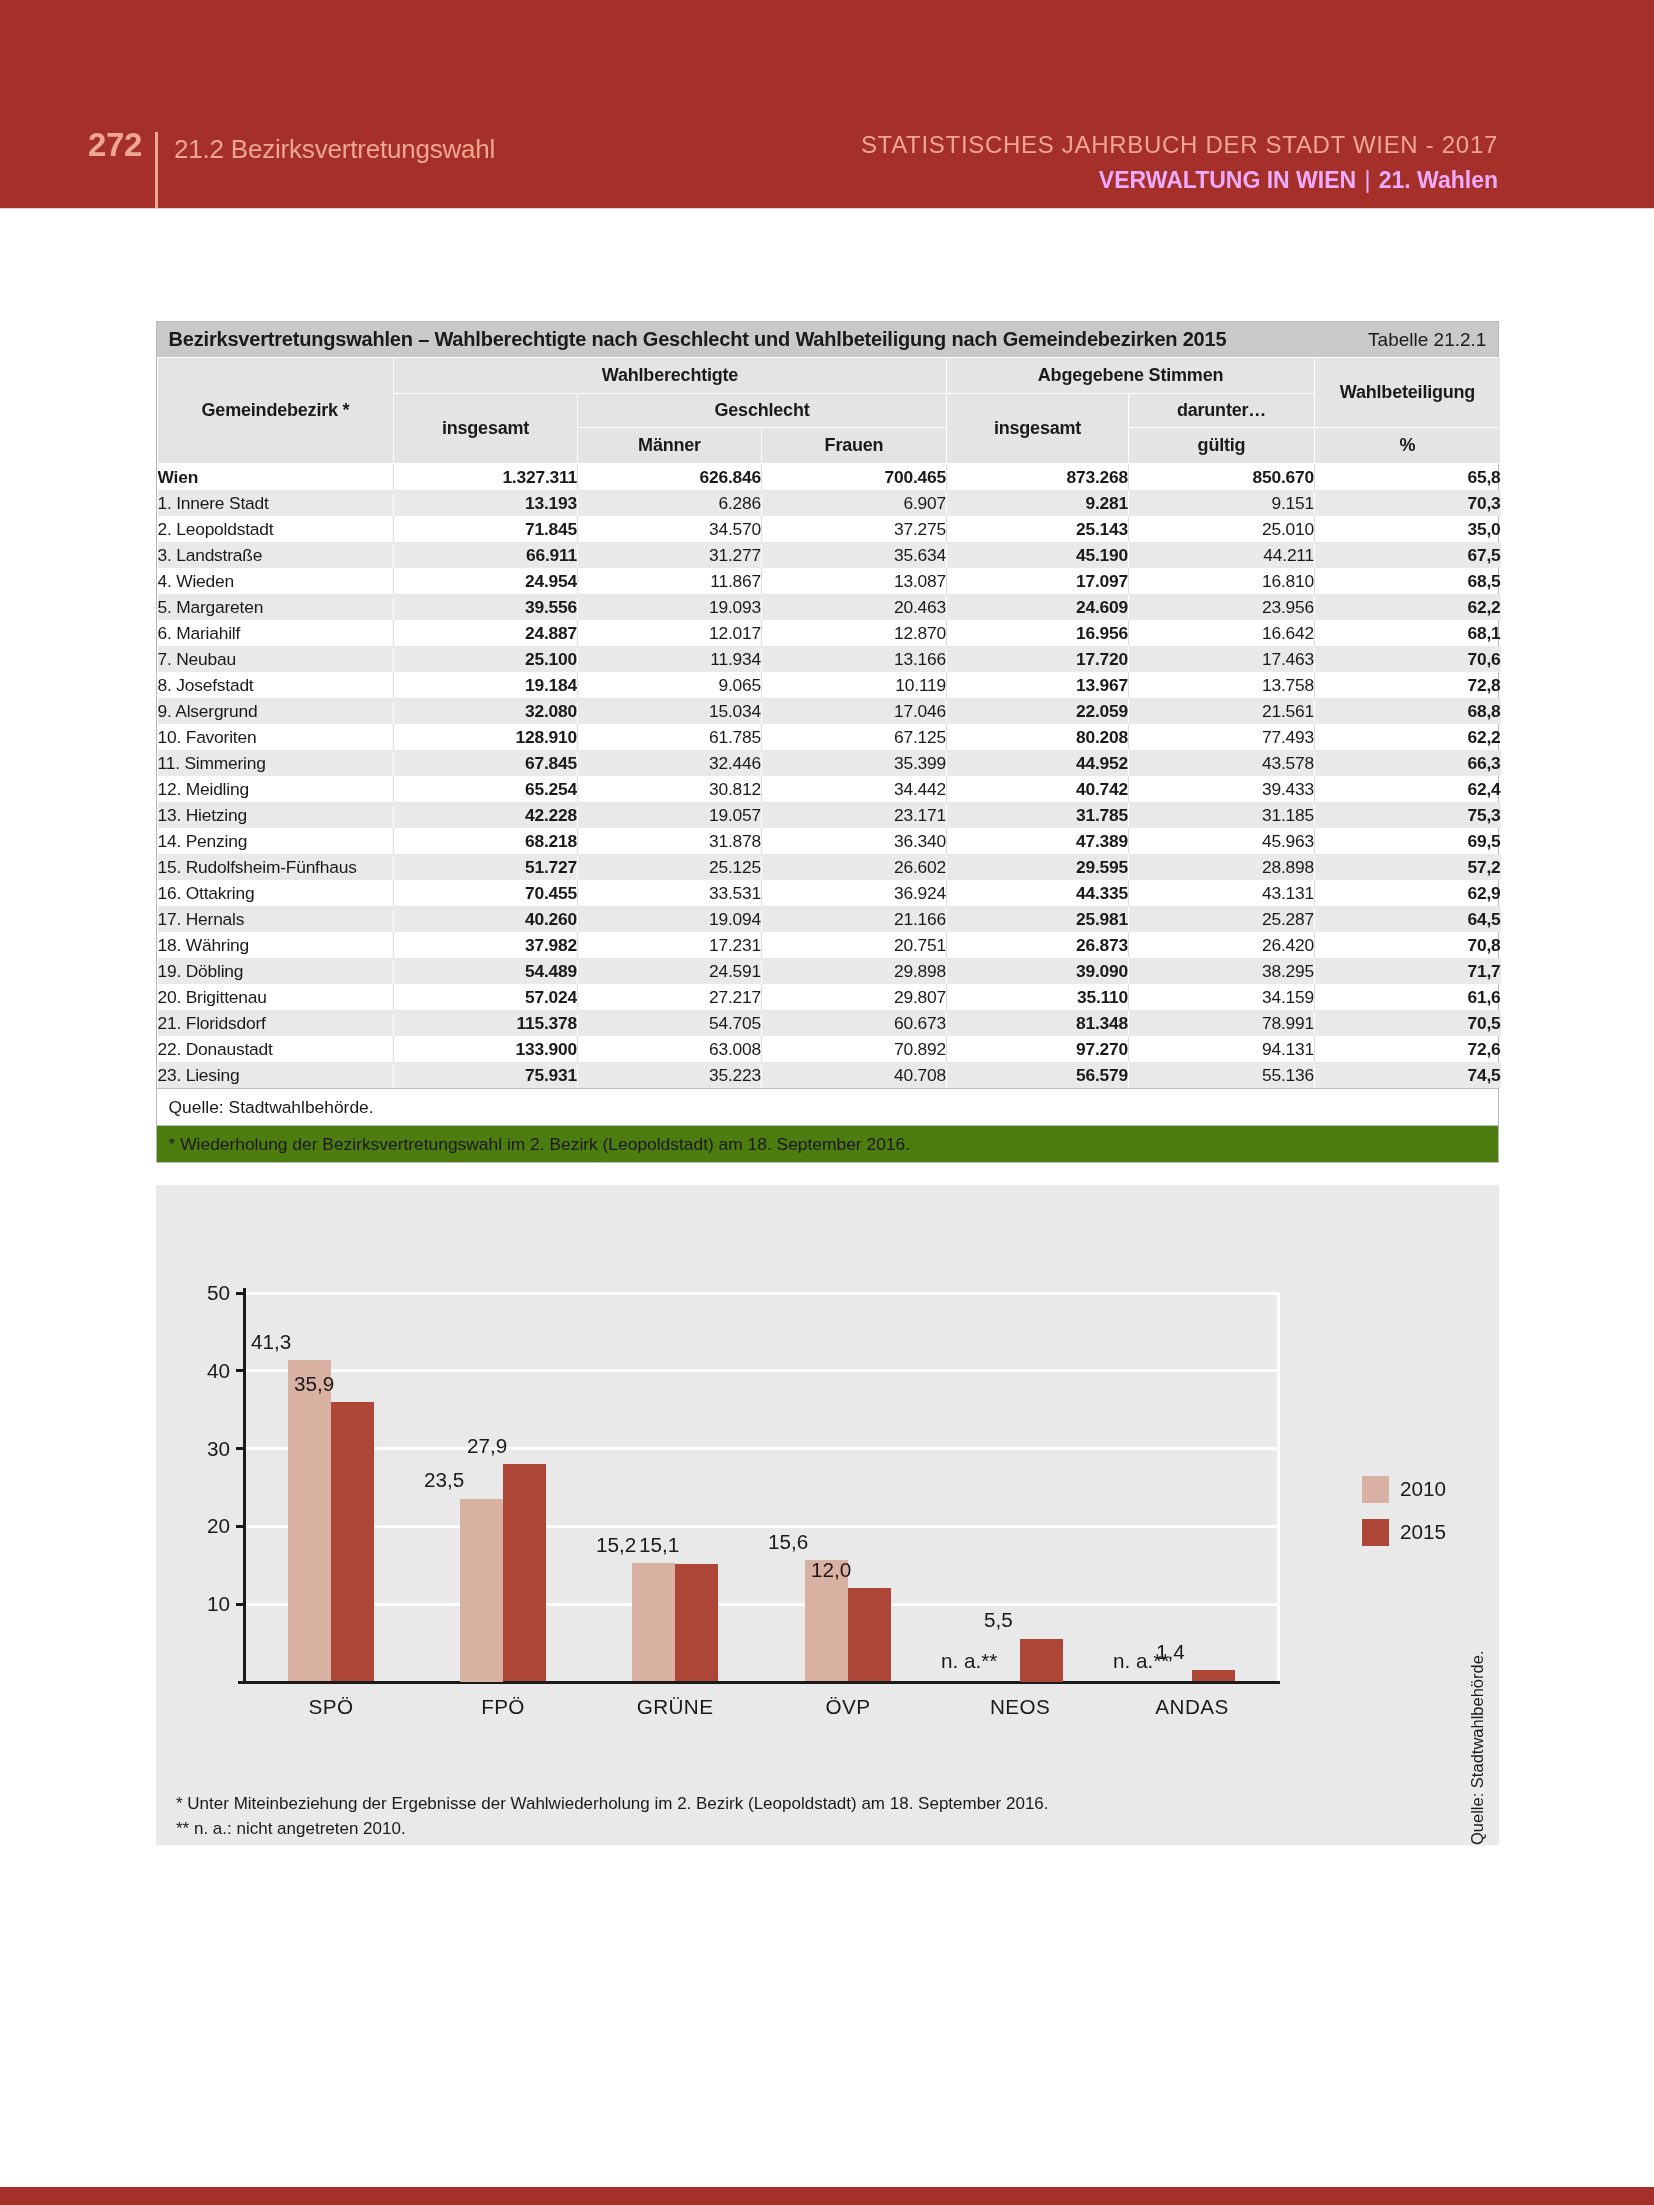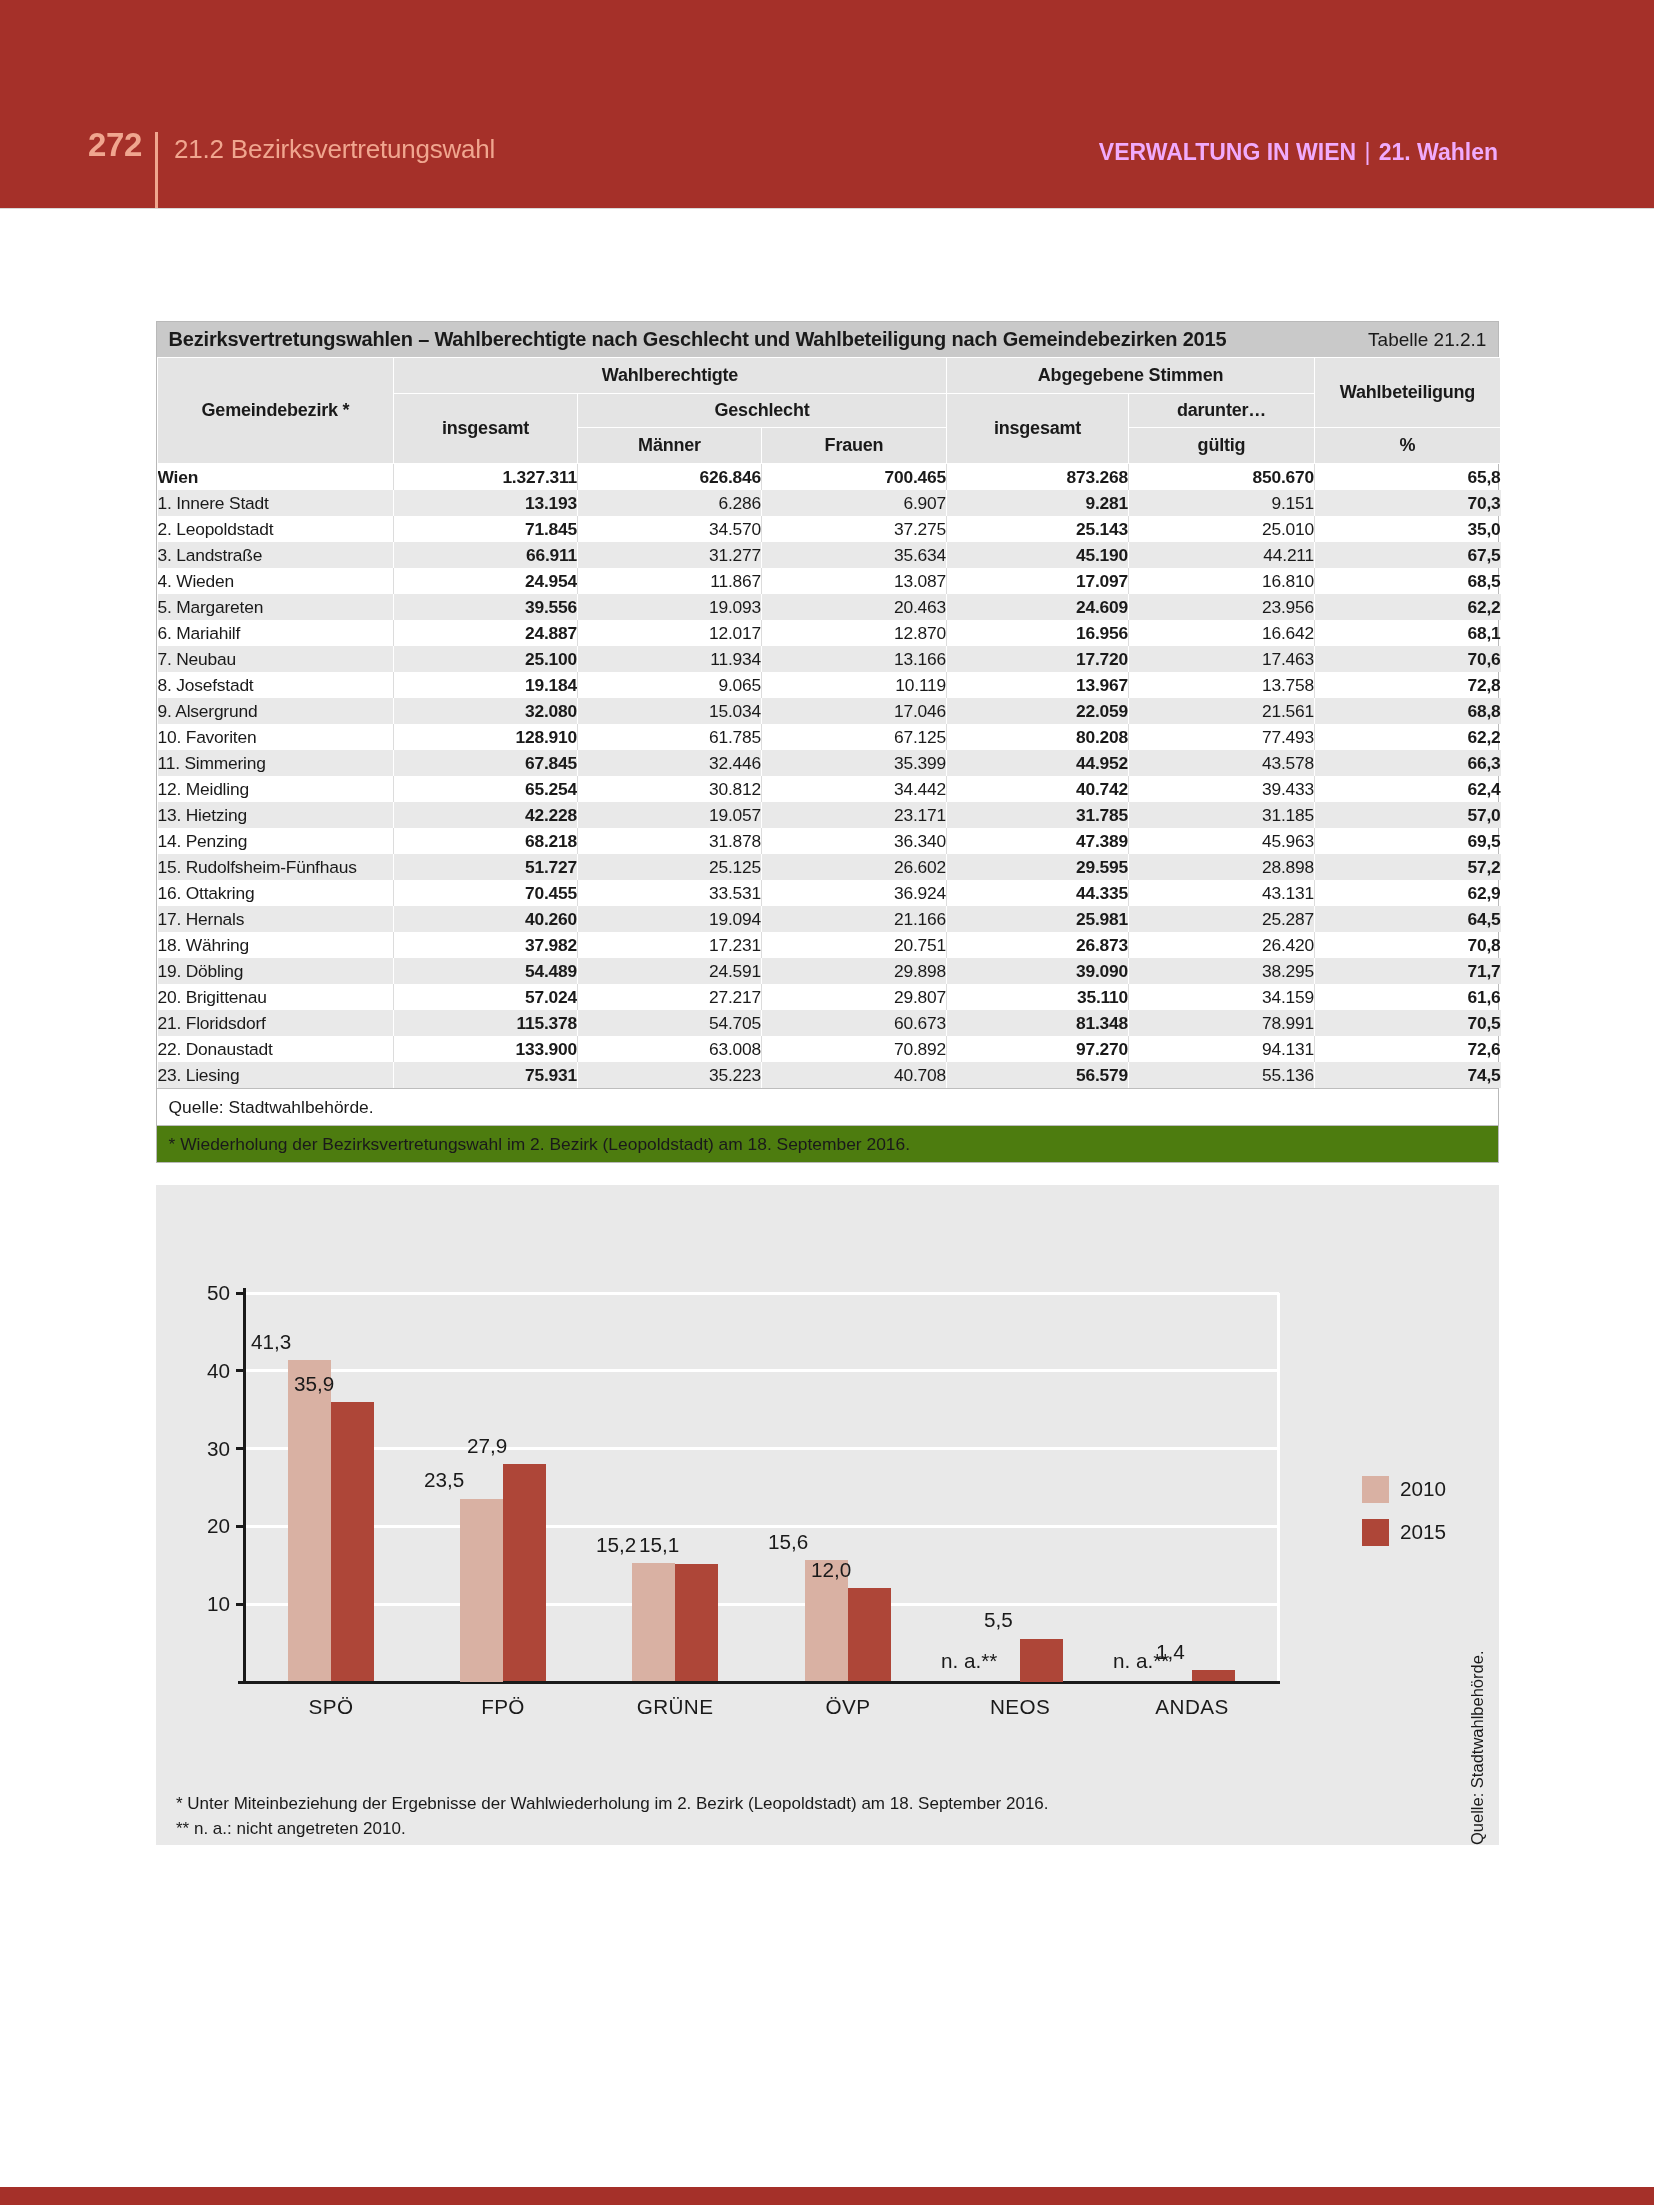--- a/index.html
+++ b/index.html
@@ -63,20 +63,21 @@
   .bottom-bar{position:absolute;left:0;top:2187px;width:1654px;height:18px;background:#a53029;}
 </style>
 </head>
 <body>
 
 <div class="banner">
   <div class="page-num">272</div>
   <div class="banner-divider"></div>
   <div class="section-title">21.2 Bezirksvertretungswahl</div>
   <div class="hdr-right">
+    <div class="l1">STATISTISCHES JAHRBUCH DER STADT WIEN - 2017</div>
     <div class="l2"><span>VERWALTUNG IN WIEN</span><span class="sep">|</span><span>21. Wahlen</span></div>
   </div>
 </div>
 
 <div class="card table-card">
   <div class="titlebar">
     <span class="t-left">Bezirksvertretungswahlen – Wahlberechtigte nach Geschlecht und Wahlbeteiligung nach Gemeindebezirken 2015</span>
     <span class="t-right">Tabelle 21.2.1</span>
   </div>
   <table class="data">
@@ -227,21 +228,21 @@
           <td class="num">39.433</td>
           <td class="num b">62,4</td>
         </tr>
         <tr class="alt">
           <td class="name indent">13. Hietzing</td>
           <td class="num b">42.228</td>
           <td class="num">19.057</td>
           <td class="num">23.171</td>
           <td class="num b">31.785</td>
           <td class="num">31.185</td>
-          <td class="num b">57,0</td>
+          <td class="num b">75,3</td>
         </tr>
         <tr>
           <td class="name indent">14. Penzing</td>
           <td class="num b">68.218</td>
           <td class="num">31.878</td>
           <td class="num">36.340</td>
           <td class="num b">47.389</td>
           <td class="num">45.963</td>
           <td class="num b">69,5</td>
         </tr>

